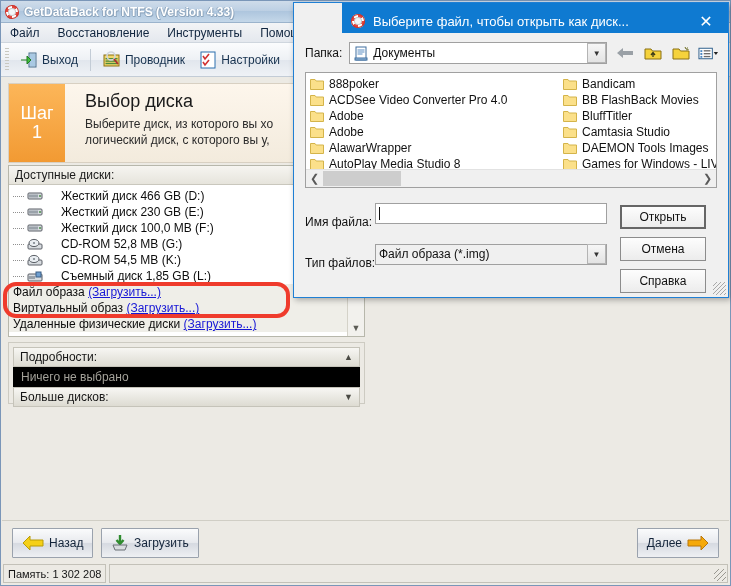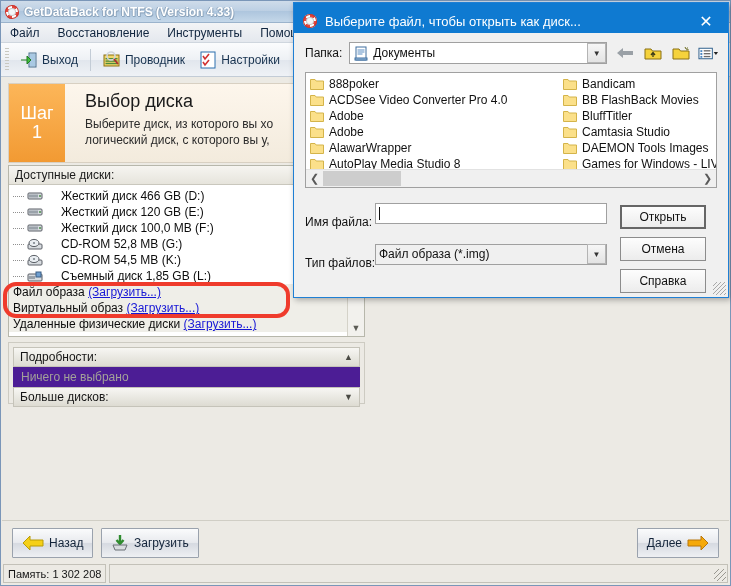--- a/index.html
+++ b/index.html
@@ -151,21 +151,21 @@
     background:#eceae4;border:1px solid #cdcbc2;box-sizing:border-box;
     padding:4px;
   }
   .det-bar{
     display:flex;align-items:center;justify-content:space-between;
     background:linear-gradient(to bottom,#f7f6f3,#dddbd2);
     border:1px solid #c5c3b9;
     font-size:12px;color:#151515;padding:2px 6px;box-sizing:border-box;gap:32px;
   }
   .det-body{
-    font-size:12px;color:#a3a199;padding:3px 8px;background:#4c1d95;
+    font-size:12px;color:#a3a199;padding:3px 8px;background:#000000;
   }
   .caret{font-size:9px;color:#4a4a44;}
 
   
   #bottom-bar{
     position:absolute;left:1px;right:1px;bottom:22px;height:42px;
     background:#eceae4;border-top:1px solid #d0cec5;
   }
   .big-btn{
     position:absolute;top:7px;height:30px;
@@ -202,21 +202,21 @@
   #file-dialog{
     position:absolute;left:293px;top:2px;width:436px;height:296px;
     border:1px solid #1f7fd4;
     background:#f0f0f0;
     box-sizing:border-box;
     box-shadow:2px 2px 6px rgba(0,0,0,0.30);
   }
   #dlg-titlebar{
     height:36px;background:#0f7ad1;
     display:flex;align-items:center;
-    padding-left:9px;box-sizing:border-box;
+    padding-left:9px;box-sizing:border-box;margin-left:48px;
   }
   #dlg-title-text{
     color:#ffffff;font-size:13px;margin-left:8px;white-space:nowrap;
   }
   #dlg-close{
     margin-left:auto;width:44px;height:30px;
     display:flex;align-items:center;justify-content:center;
     color:#ffffff;font-size:16px;cursor:default;
   }
   #dlg-body{
@@ -369,21 +369,21 @@
         <span>Жесткий диск 466 GB (D:)</span>
       </div>
 
       <div class="disk-row">
         <span class="tree-dash"></span>
         <svg class="ic" style="width:16px;height:13px" viewBox="0 0 16 13">
           <rect x="1" y="3" width="14" height="6" rx="1" fill="#d8dce0" stroke="#5a5f66"></rect>
           <rect x="2" y="4.5" width="9" height="3" fill="#9aa2aa"></rect>
           <circle cx="13" cy="6" r="1" fill="#4a8f4a"></circle>
         </svg>
-        <span>Жесткий диск 120 GB (E:)</span>
+        <span>Жесткий диск 230 GB (E:)</span>
       </div>
 
       <div class="disk-row">
         <span class="tree-dash"></span>
         <svg class="ic" style="width:16px;height:13px" viewBox="0 0 16 13">
           <rect x="1" y="3" width="14" height="6" rx="1" fill="#d8dce0" stroke="#5a5f66"></rect>
           <rect x="2" y="4.5" width="9" height="3" fill="#9aa2aa"></rect>
           <circle cx="13" cy="6" r="1" fill="#4a8f4a"></circle>
         </svg>
         <span>Жесткий диск 100,0 MB (F:)</span>

